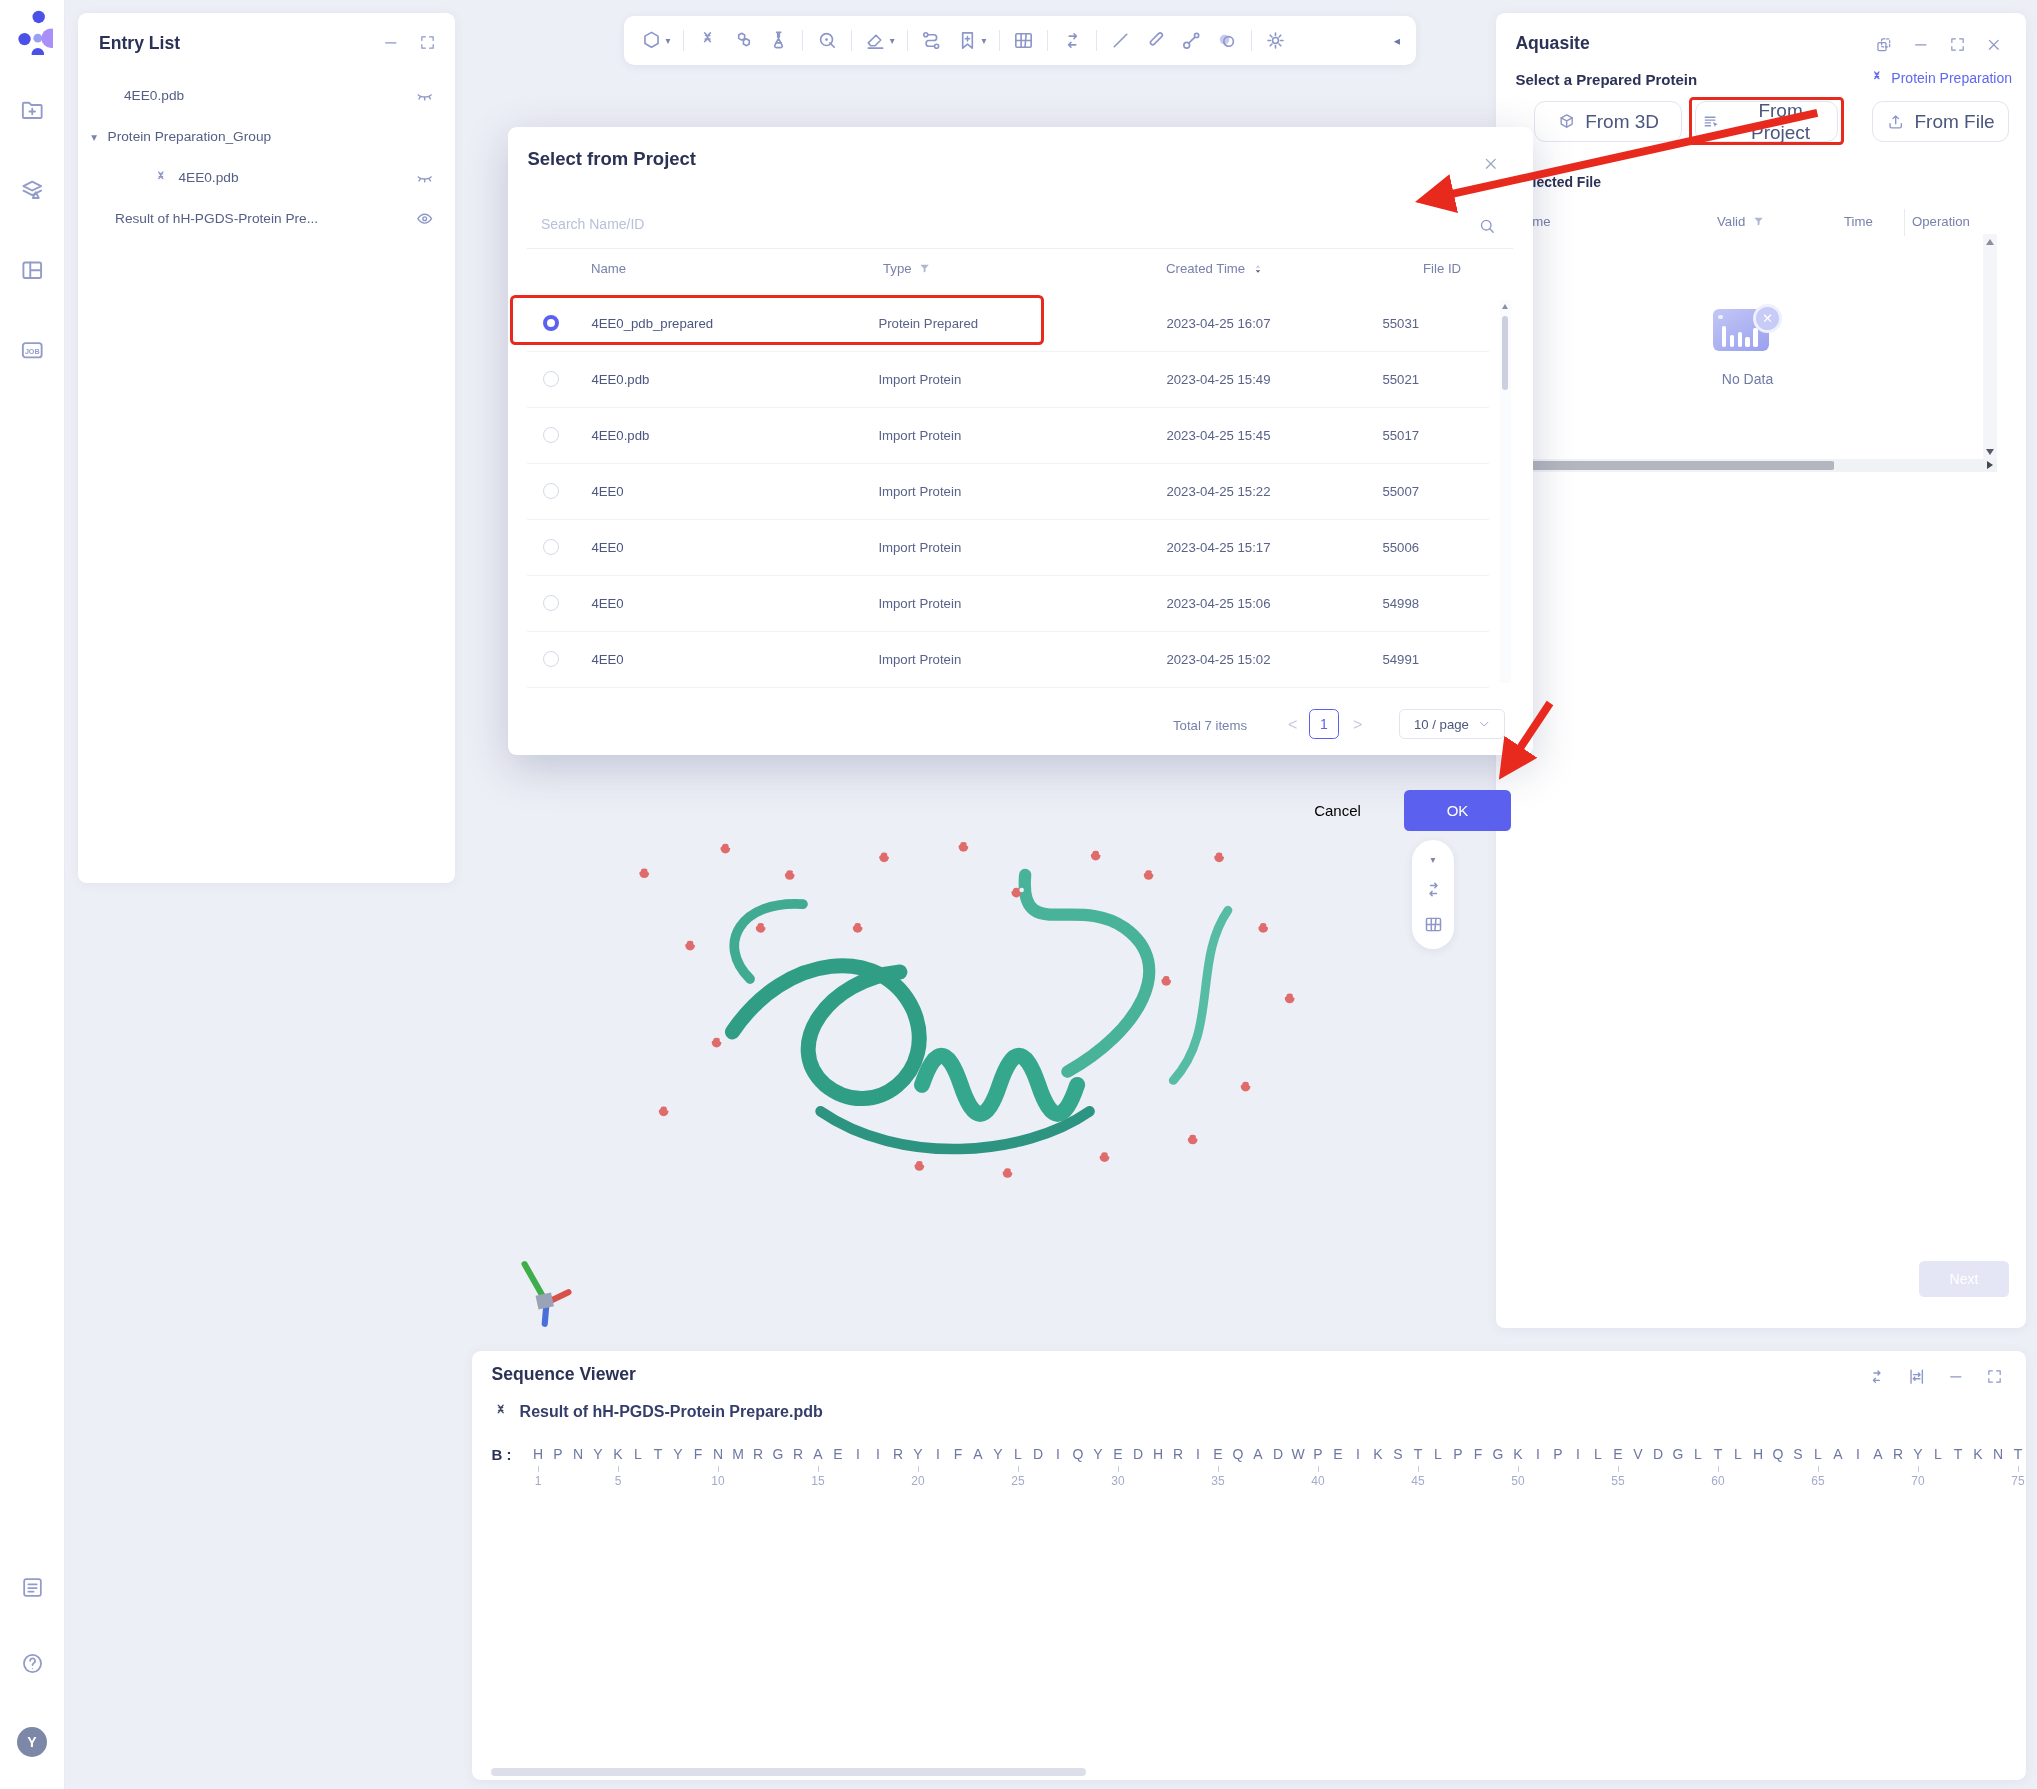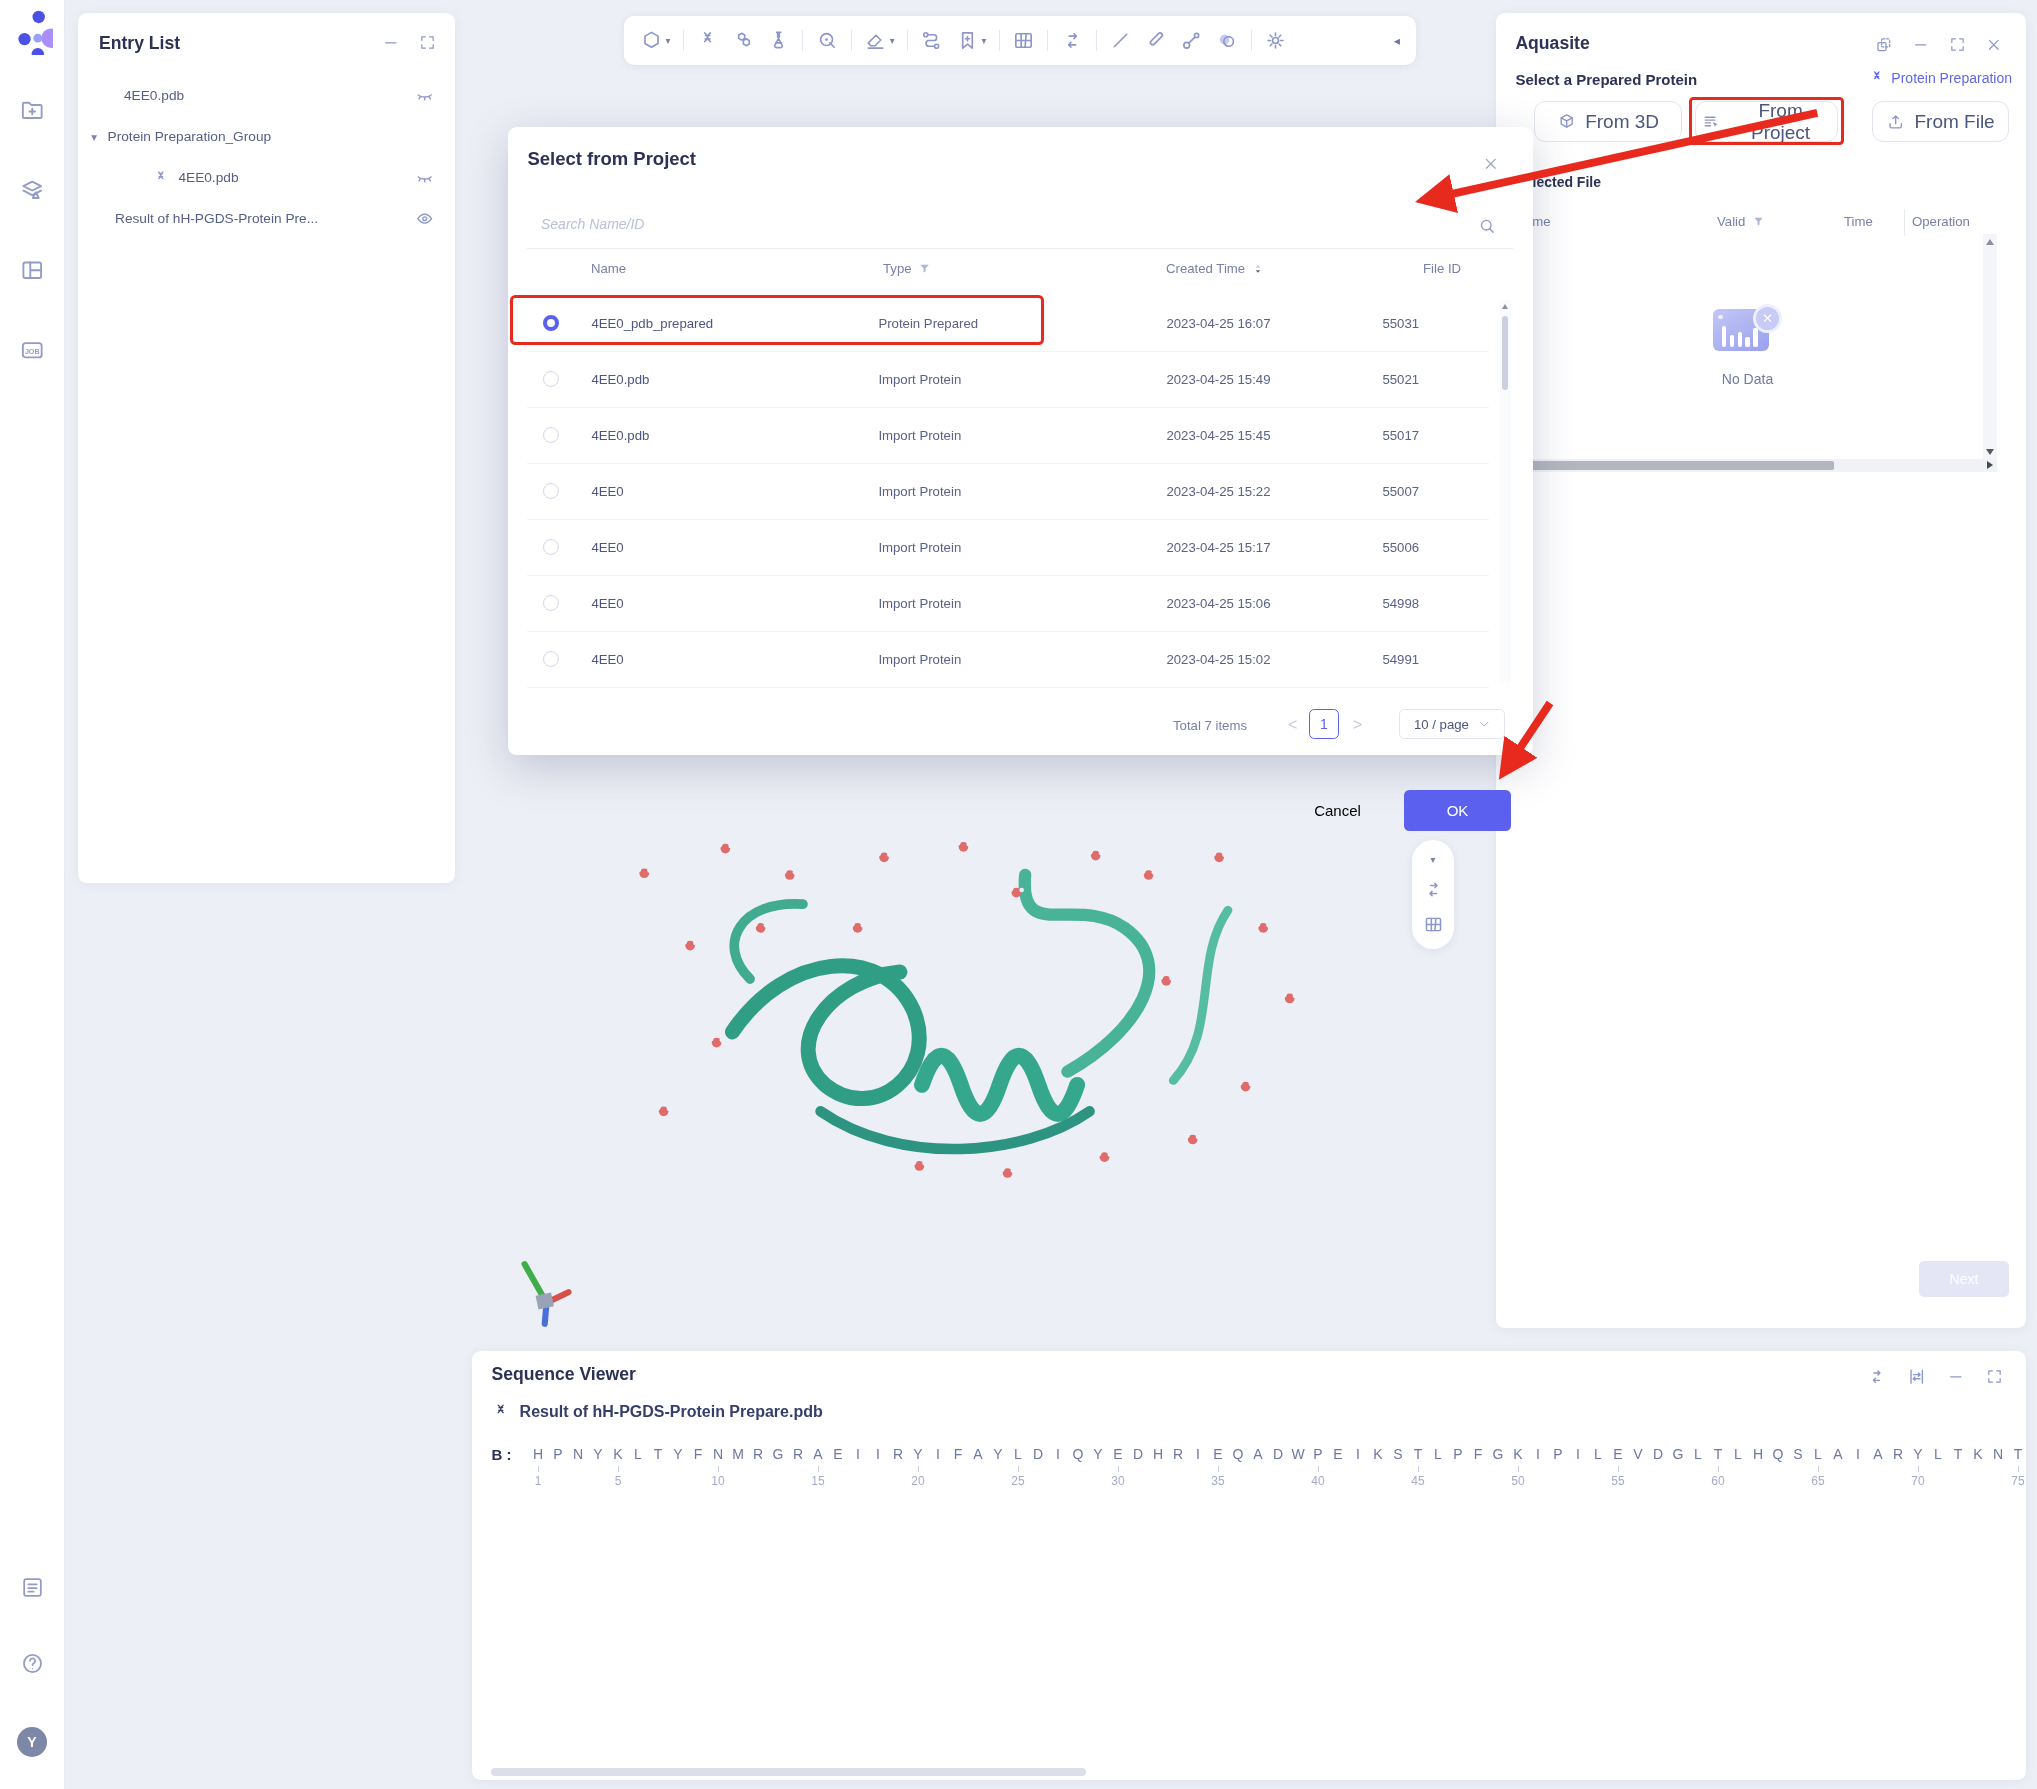--- a/index.html
+++ b/index.html
@@ -36,21 +36,21 @@
   .src-btn{position:absolute;height:41px;border:0.9px solid #e2e5f0;border-radius:11px;background:#fff;display:flex;align-items:center;justify-content:center;gap:8.8px;font-size:19px;color:#4c567f;cursor:pointer;font-family:inherit;}
   .rp-head{position:absolute;font-size:13.2px;color:#7881aa;display:flex;align-items:center;gap:6.2px;}
   
   .ann{position:absolute;border:3.5px solid #e8291d;border-radius:4.4px;z-index:60;pointer-events:none;}
   
   #seq-row{position:absolute;left:56px;top:92px;display:flex;}
   .sq-cell{width:20px;flex:0 0 20px;text-align:center;position:relative;}
   .sq-l{font-size:14px;color:#6d77a3;display:block;height:23px;line-height:23px;}
   .sq-t{display:block;width:0.9px;height:6.2px;background:#c8cde0;margin:0 auto;}
   .sq-n{font-size:12px;color:#a3abc9;display:block;margin-top:1.8px;}
-  input.search{border:none;outline:none;font-size:14px;color:#3c4468;width:882px;background:transparent;font-style:italic;}
+  input.search{border:none;outline:none;font-size:14px;color:#3c4468;width:882px;background:transparent;}
   input.search::placeholder{color:#b9c0d8;}
   .hide{overflow:hidden;}
 </style>
 </head>
 <body>
 
 <div id="root">
 
   <div id="sidebar">
     <div class="abs" style="left:11.5px;top:8.8px;width:41px;height:46px;">

